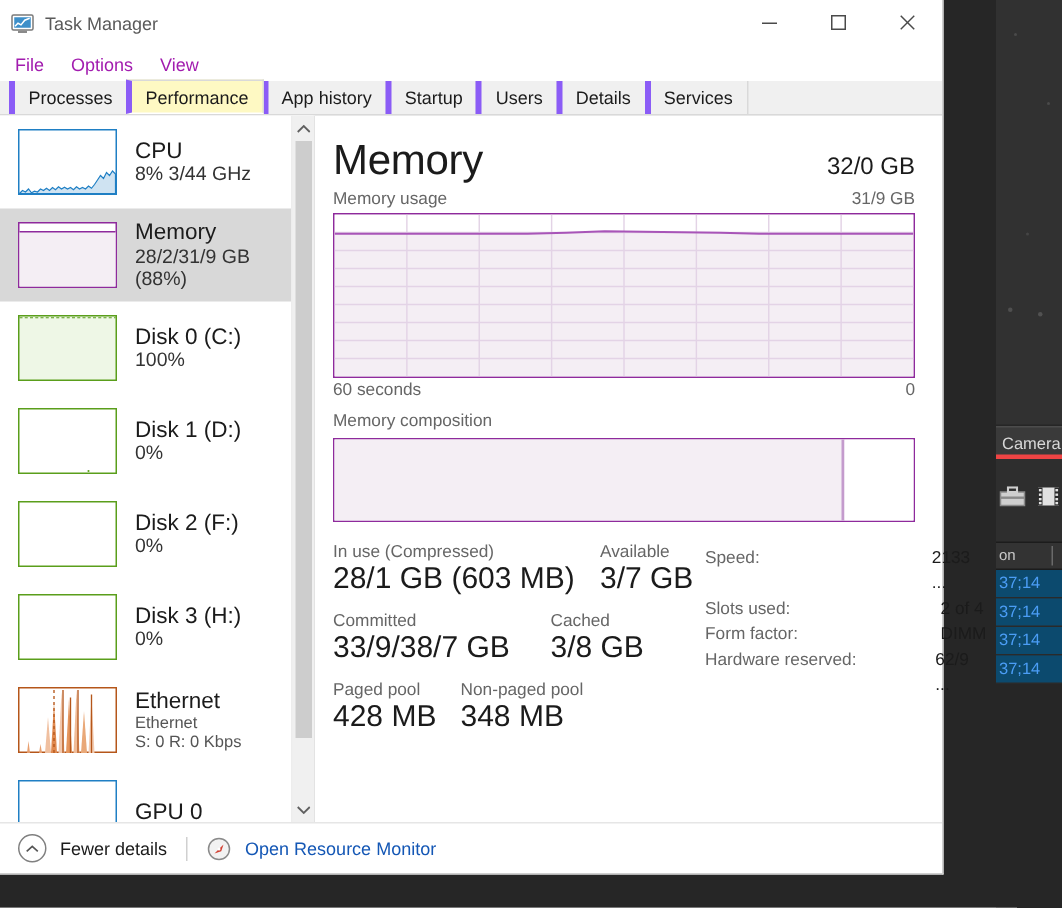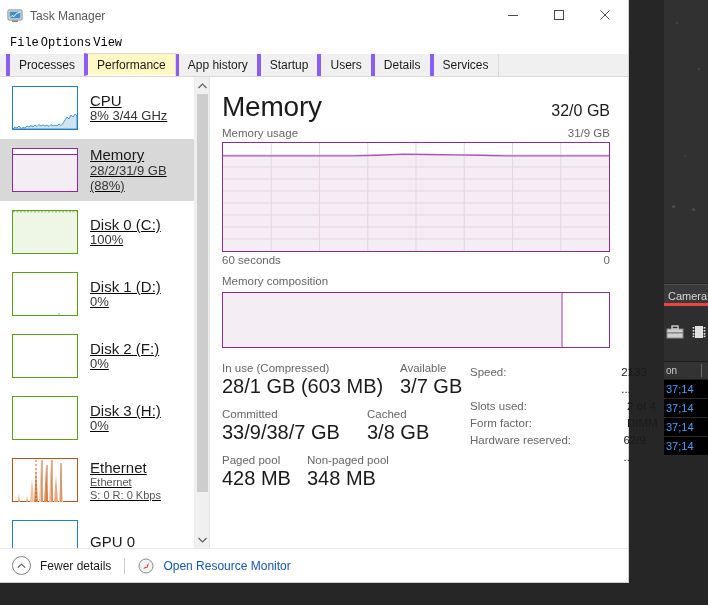--- a/index.html
+++ b/index.html
@@ -32,21 +32,21 @@
     position:absolute; left:664px; top:362px; width:44px; height:18px;
     background:#333; border-bottom:1px solid #1c1c1c;
     color:#c9c9c9; font-size:10px; line-height:18px; padding-left:2px; white-space:nowrap;
   }
   #bg-colhdr .divider {
     position:absolute; right:6px; top:2px; width:1px; height:13px; background:#6a6a6a;
   }
   .bg-row {
     position:absolute; left:664px; width:44px; height:19px;
     color:#4b9df5; font-size:11px; line-height:19px; padding-left:2px;
-    border-bottom:1px solid #2a2a2a; background:#000000; white-space:nowrap;
+    border-bottom:1px solid #2a2a2a; background:#0c4a6e; white-space:nowrap;
   }
   #bg-lower { position:absolute; left:664px; top:457px; width:44px; height:148px; background:#262626; }
 
   
   #tm-window {
     position:absolute; left:0; top:0; width:629px; height:583px;
     background:#ffffff;
     border:1px solid #cfcfcf; border-top:none; border-left:none;
     display:flex; flex-direction:column;
   }
@@ -58,22 +58,22 @@
   #title-text {
     margin-left:7px; font-size:12px; color:#5a5a5a;
   }
   .wbtn {
     width:46px; height:30px; display:flex; align-items:center; justify-content:center;
     color:#4a4a4a;
   }
   #winbtns { position:absolute; right:0; top:0; display:flex; }
 
   #menubar {
-    height:22px; display:flex; align-items:center; padding-left:10px; gap:2px;
-    font-size:12px; color:#000000; flex:0 0 auto;font-family:Liberation Mono, monospace;
+    height:22px; display:flex; align-items:center; padding-left:10px; gap:18px;
+    font-size:12px; color:#a21caf; flex:0 0 auto;
   }
   .menu-item { cursor:default; }
 
   #tabbar {
     height:23px; flex:0 0 auto; position:relative;
     background:#f0f0f0; border-bottom:1px solid #d9d9d9;
     display:flex; align-items:flex-end; padding-left:6px;
   }
   .tab {
     height:22px; line-height:22px; padding:0 9px; font-size:12px; color:#1b1b1b;
@@ -86,21 +86,21 @@
     position:relative; z-index:2; font-weight:normal;
   }
 
   #body-area { flex:1 1 auto; display:flex; min-height:0; position:relative; }
 
   
   #sidebar {
     width:210px; flex:0 0 210px; background:#ffffff;
     border-right:1px solid #e3e3e3; position:relative; overflow:hidden;
   }
-  #sidebar-list { position:absolute; inset:0 15px 0 0;text-decoration:underline; }
+  #sidebar-list { position:absolute; inset:0 15px 0 0; }
   .side-item {
     height:62px; display:flex; align-items:center; padding:0 0 0 12px; gap:12px;
     position:relative;
   }
   .side-item.selected { background:#d8d8d8; }
   .thumb { width:66px; height:44px; flex:0 0 66px; position:relative; overflow:hidden; background:#fff; }
   .thumb svg { display:block; width:100%; height:100%; }
   .side-text { display:flex; flex-direction:column; justify-content:center; line-height:1.15; }
   .side-title { font-size:15px; color:#1b1b1b; }
   .side-sub { font-size:13px; color:#333; }

